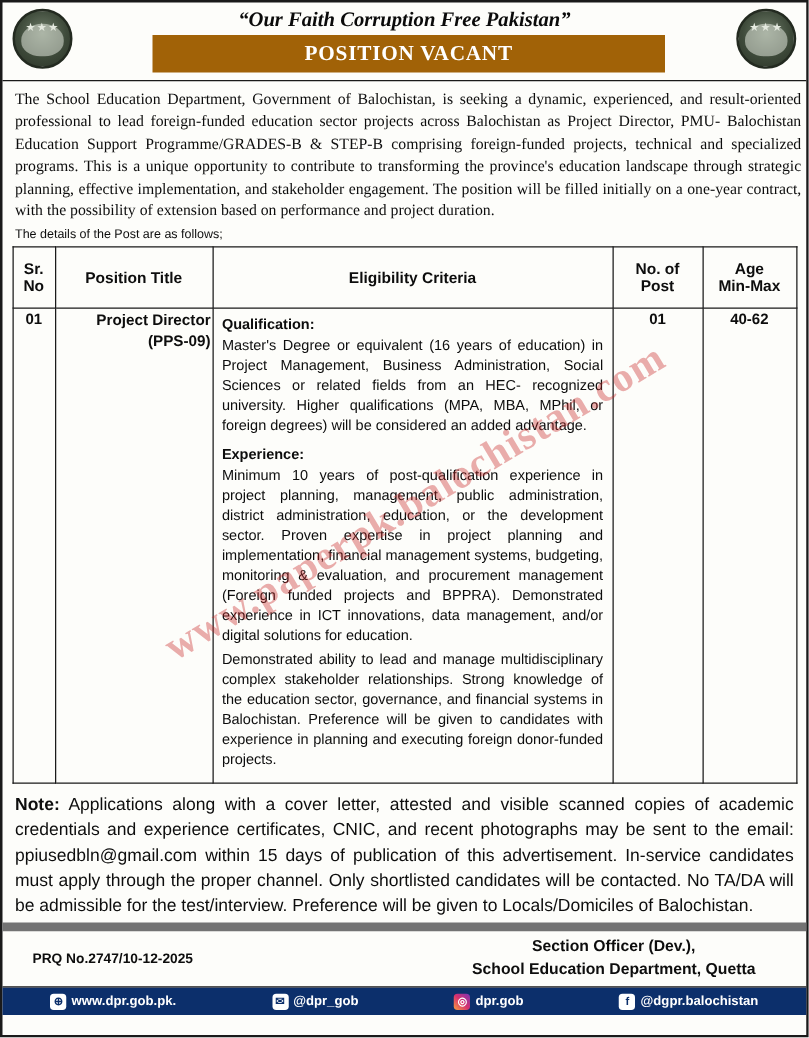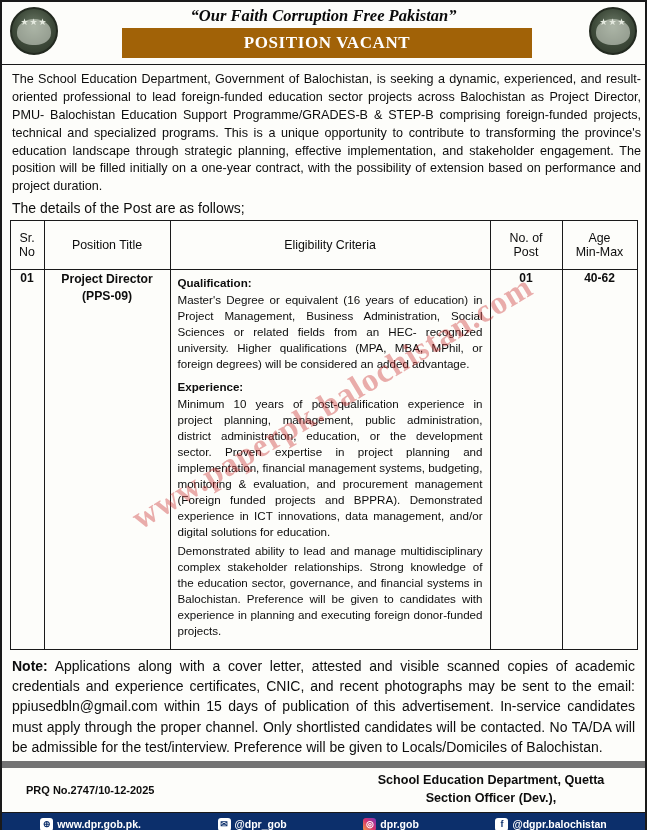--- a/index.html
+++ b/index.html
@@ -88,62 +88,62 @@
     font-size: 17px;
     letter-spacing: .6px;
   }
 
   
   .intro {
     padding: 6px 4px 2px 10px;
     font-size: 12.6px;
     line-height: 1.42;
     text-align: justify;
-    font-family: Liberation Sans, sans-serif;
+    font-family: Liberation Serif, serif;
   }
   .intro p { margin: 0 0 2px 0; }
   .details-line {
     padding: 0 10px 4px 10px;
-    font-size: 14px;
+    font-size: 10px;
   }
 
   
   table.vac {
     width: 627px;
     margin: 0 auto;
     border-collapse: collapse;
     table-layout: fixed;
     font-size: 11.6px;
   }
   table.vac th, table.vac td {
     border: 1px solid #1a1a1a;
     vertical-align: top;
   }
   table.vac thead th {
     text-align: center;
     vertical-align: middle;
-    font-weight: normal;
+    font-weight: bold;
     font-size: 12.4px;
     padding: 6px 2px;
     height: 36px;
   }
   col.c1 { width: 34px; }
   col.c2 { width: 126px; }
   col.c3 { width: 320px; }
   col.c4 { width: 72px; }
   col.c5 { width: 75px; }
 
   td.srno, td.npost, td.age {
     text-align: center;
     vertical-align: middle;
     font-weight: bold;
     font-size: 12px;
   }
   td.title {
-    text-align: center;
+    text-align: right;
     vertical-align: middle;
     font-weight: bold;
     font-size: 12.2px;
     line-height: 1.35;
   }
   td.crit {
     padding: 5px 7px 7px 7px;
     text-align: justify;
     line-height: 1.38;
   }
@@ -319,22 +319,22 @@
   </table>
 
   <div class="note">
     <b>Note:</b>
     <span>Applications along with a cover letter, attested and visible scanned copies of academic credentials and experience certificates, CNIC, and recent photographs may be sent to the email: ppiusedbln@gmail.com within 15 days of publication of this advertisement. In-service candidates must apply through the proper channel. Only shortlisted candidates will be contacted.   No TA/DA will be admissible for the test/interview.  Preference will be given to Locals/Domiciles of Balochistan.</span>
   </div>
 
   <div class="sigrow">
     <div class="prq">PRQ No.2747/10-12-2025</div>
     <div class="signature">
+      <div>Section Officer (Dev.),</div>
       <div>School Education Department, Quetta</div>
-      <div>Section Officer (Dev.),</div>
     </div>
   </div>
 
   <div class="social">
     <div class="item">
       <span class="sicon web">⊕</span>
       <span>www.dpr.gob.pk.</span>
     </div>
     <div class="item">
       <span class="sicon tw">✉</span>

